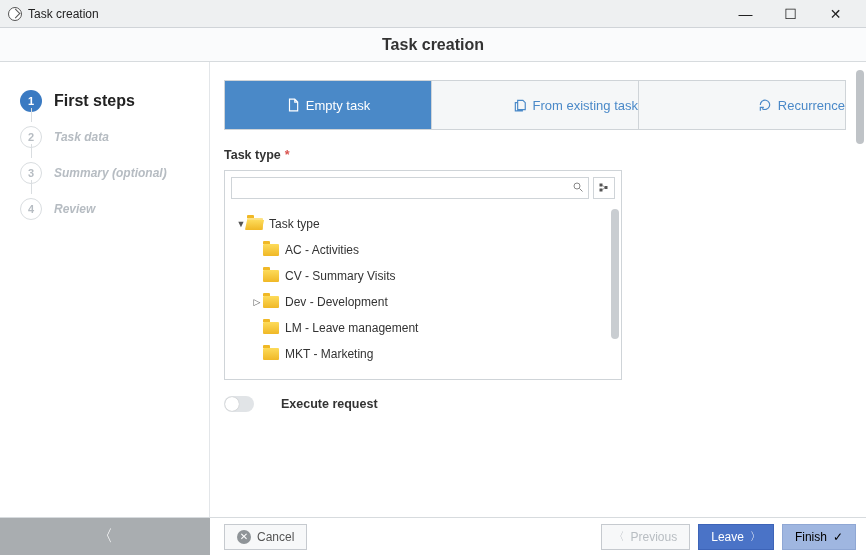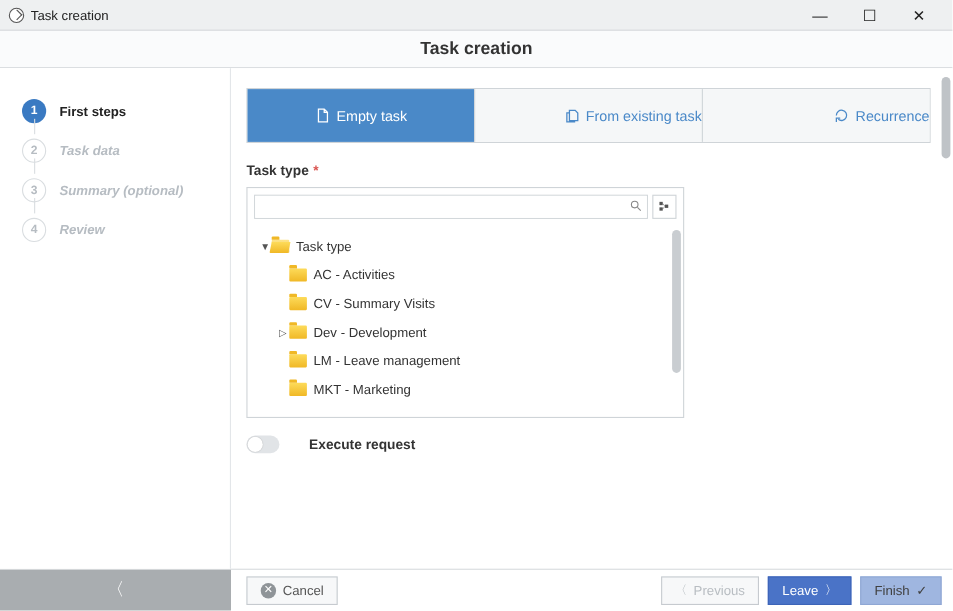--- a/index.html
+++ b/index.html
@@ -28,21 +28,21 @@
 
   
   .sidebar { width: 210px; border-right: 1px solid #e3e6e9; padding: 24px 0 0 20px; background:#fff; }
   .step { display:flex; align-items:center; margin-bottom: 6px; position:relative; height:30px; }
   .step-num {
     width: 22px; height: 22px; border-radius: 50%; display:flex; align-items:center; justify-content:center;
     font-size: 11px; font-weight:bold; margin-right: 12px; flex-shrink:0;
   }
   .step-connector { position:absolute; left:10.5px; top:22px; width:1.5px; height:14px; background:#d9dde0; }
   .step.active .step-num { background:#3a7ac2; color:#fff; }
-  .step.active .step-label { color:#222; font-weight:bold; font-size:12px; }
+  .step.active .step-label { color:#222; font-weight:bold; font-size:16px; }
   .step.inactive .step-num { background:#fff; border:1.5px solid #d9dde0; color:#b6bcc2; }
   .step.inactive .step-label { color:#b6bcc2; font-size:12px; font-weight: bold; font-style: italic;}
   .step:last-child .step-connector { display:none; }
 
   
   .content { flex:1; padding: 18px 20px 0 14px; position:relative; }
 
   
   .tabs { display:flex; border:1px solid #cfd4d8; margin-bottom: 18px; }
   .tab { flex:1; height:48px; display:flex; align-items:center; justify-content:center; gap:6px;
@@ -82,21 +82,21 @@
   .content-scrollbar { position:absolute; right:2px; top:8px; width:8px; height:74px; background:#bfc3c7; border-radius:4px;}
 
   
   .footer {
     height: 38px; border-top:1px solid #d7dbde; display:flex; align-items:center; padding: 0 10px 0 0;
   }
   .back-pane { width:210px; height:38px; background:#a9adb0; display:flex; align-items:center; justify-content:center; color:#fff; font-size:16px;}
   .footer-actions { flex:1; display:flex; align-items:center; padding-left:14px; }
   .btn { height:26px; padding: 0 12px; border:1px solid #c6cacf; background:#f7f8f9; font-size:12px; display:inline-flex; align-items:center; gap:6px; color:#555; cursor:pointer; }
   .btn.primary { background:#4a73c7; border-color:#3d64b8; color:#fff; }
-  .btn.soft { background:#9fb6e0; border-color:#8fa7d4; color:#404040; }
+  .btn.soft { background:#9fb6e0; border-color:#8fa7d4; color:#000000; }
   .btn.disabled { color:#b8bdc2; }
   .spacer { flex:1; }
   .cancel-x { width:14px; height:14px; border-radius:50%; background:#8f9498; color:#fff; display:inline-flex; align-items:center; justify-content:center; font-size:10px; line-height:1; }
   .chev { font-size:11px; }
   .check { font-size:12px; }
   svg.icon { width:14px; height:14px; }
 </style>
 </head>
 <body>
 

